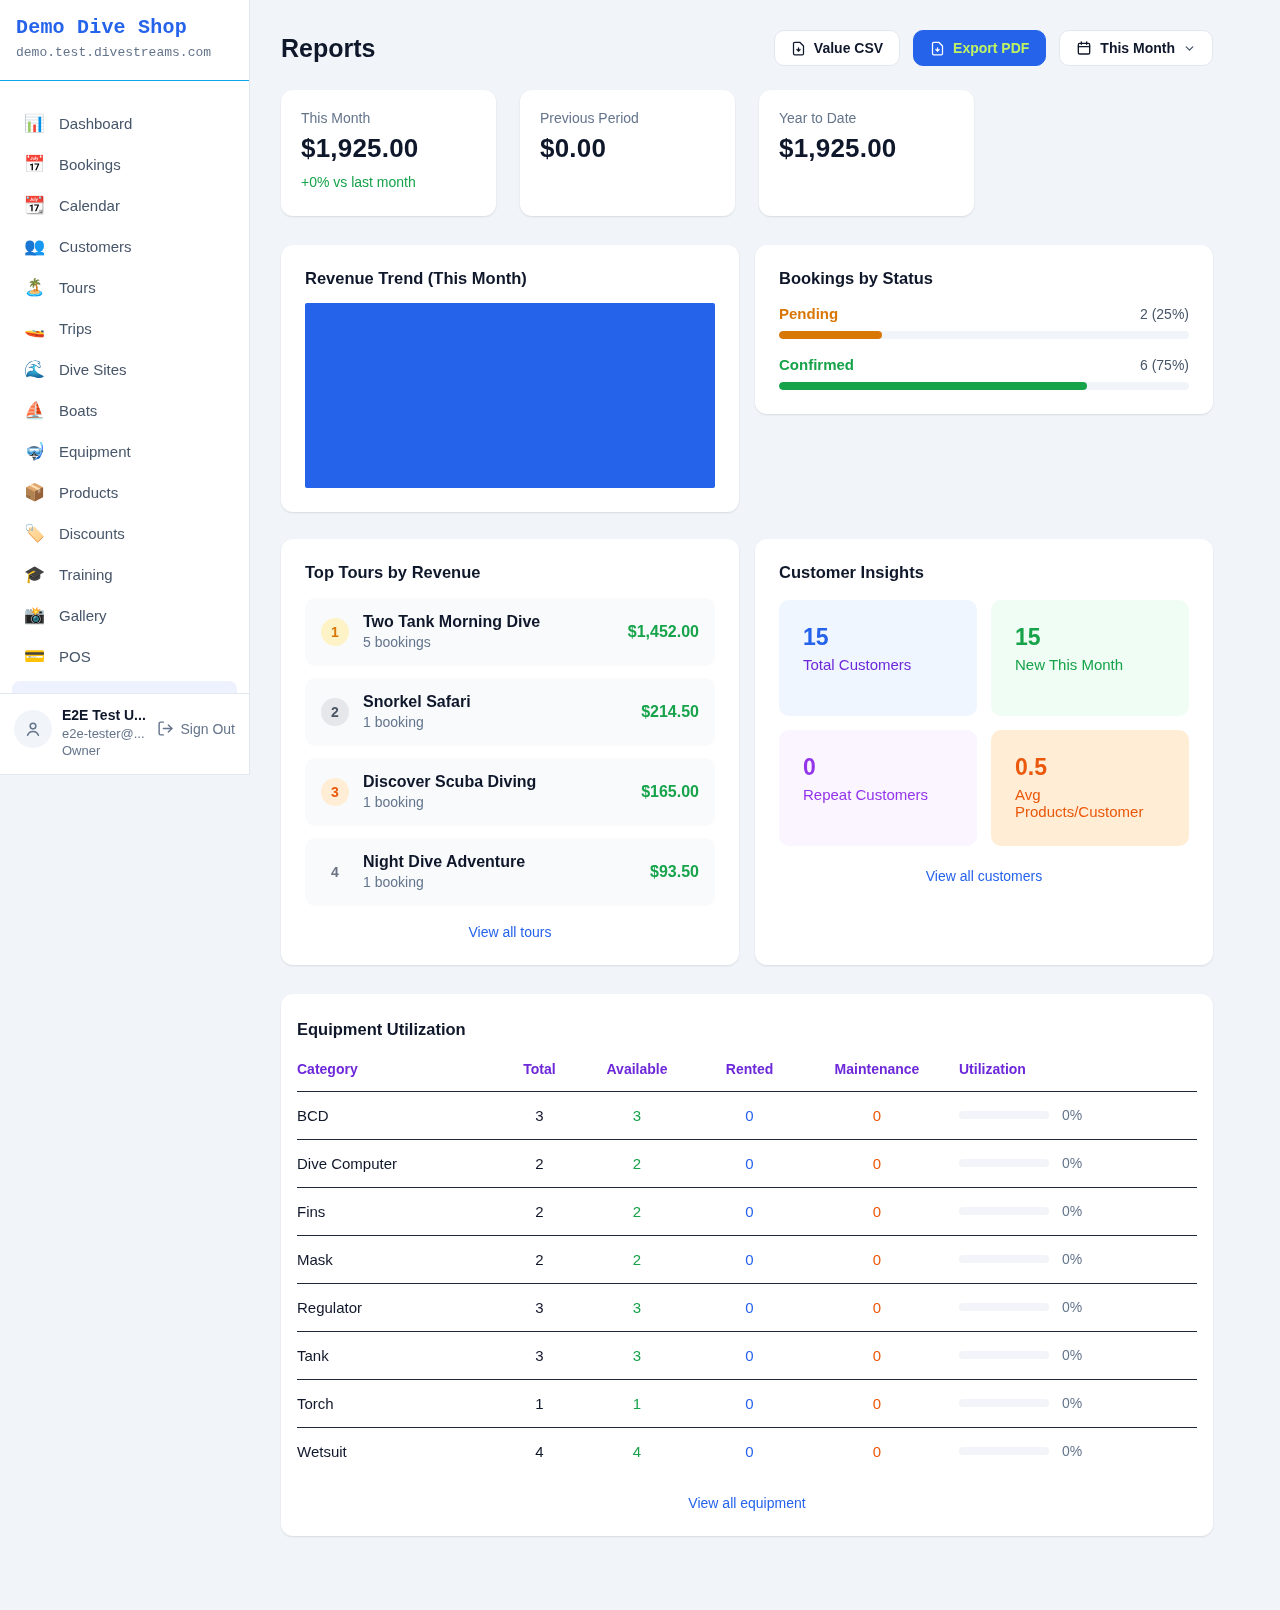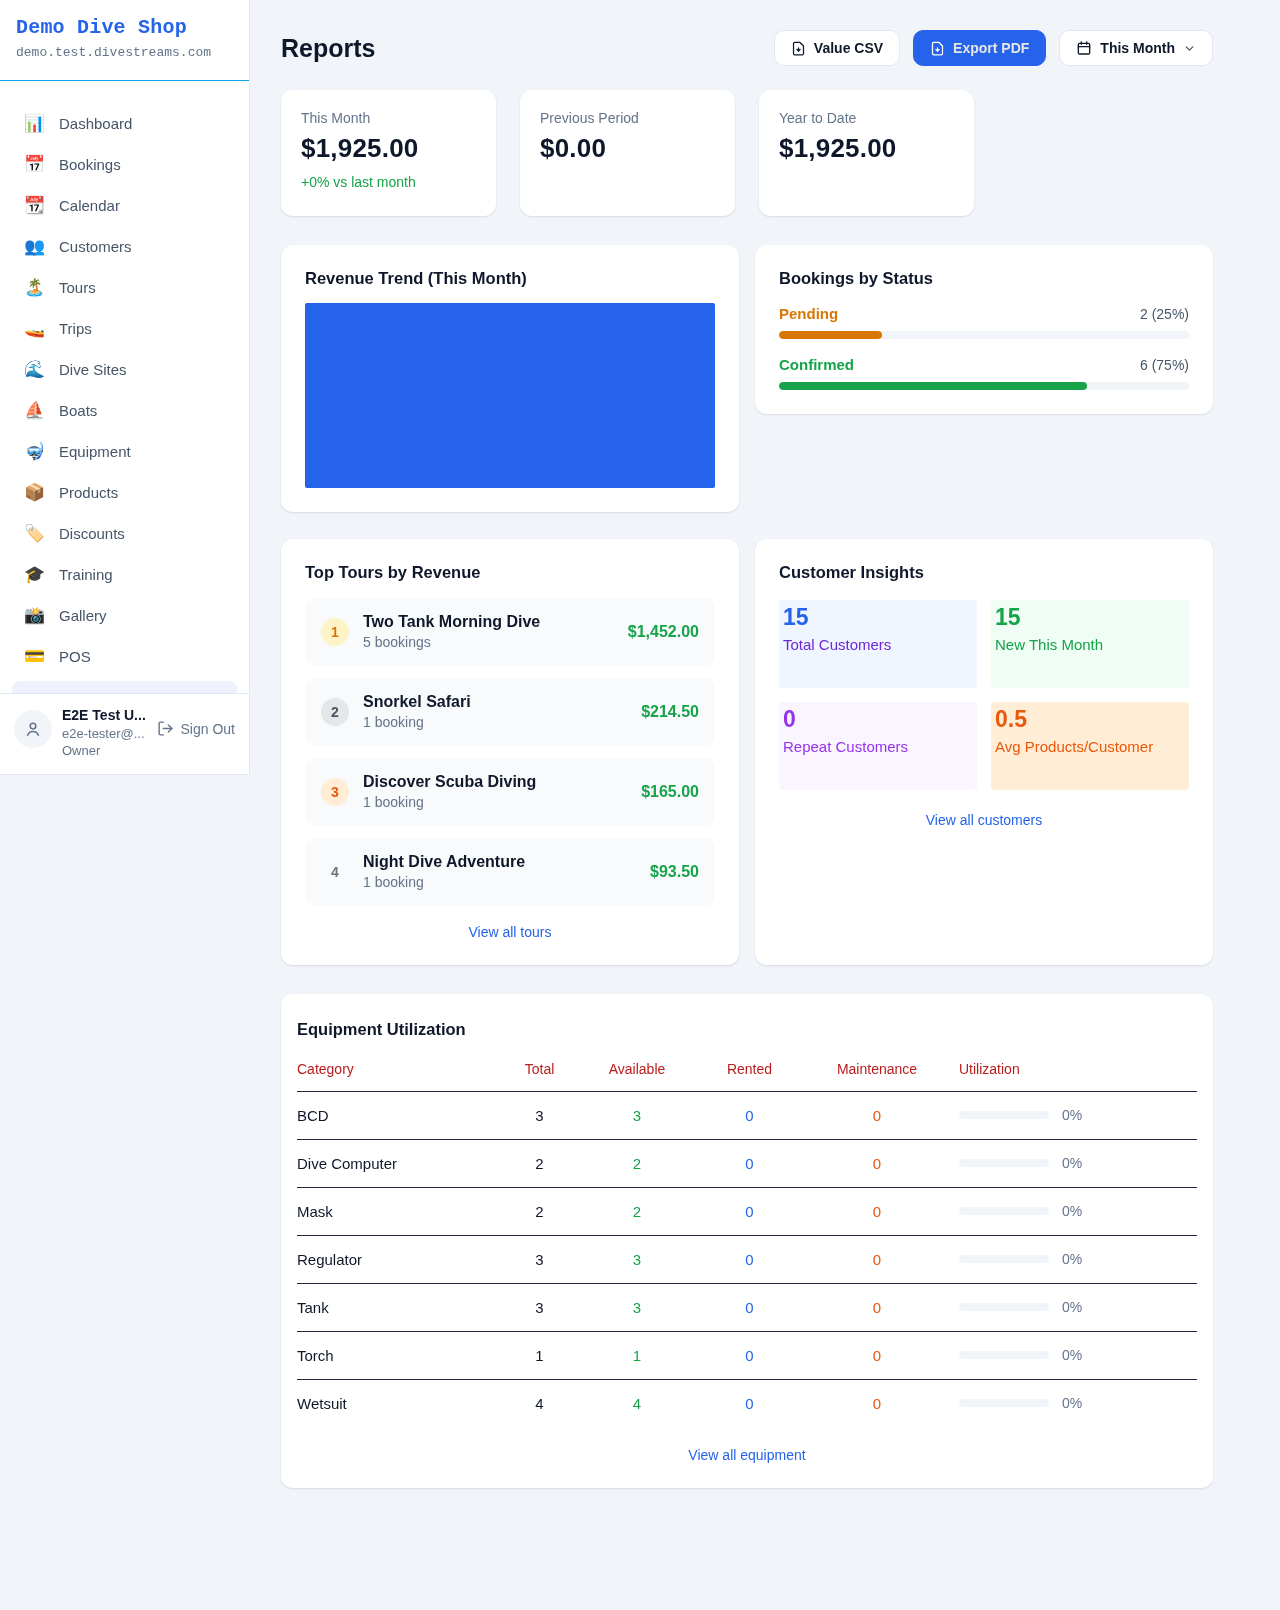--- a/index.html
+++ b/index.html
@@ -24,21 +24,21 @@
   .user-email, .user-role { font-size:13px; color:#64748b; white-space:nowrap; }
   .signout { margin-left:auto; display:flex; align-items:center; gap:7px; color:#64748b; font-size:14px; cursor:pointer; background:none; border:none; font-family:inherit; padding:0; margin-top:14px; }
 
   
   .main { flex:1; padding:30px 67px 60px 31px; }
   .page-header { display:flex; align-items:center; margin-bottom:24px; }
   .page-title { font-size:25px; font-weight:800; color:#0f172a; }
   .header-actions { margin-left:auto; display:flex; align-items:center; }
   .btn { display:flex; align-items:center; gap:8px; font-family:inherit; font-size:14px; font-weight:600; border-radius:10px; padding:9px 16px; cursor:pointer; }
   .btn-outline { background:#fff; color:#0f172a; border:1px solid #e2e8f0; }
-  .btn-primary { background:#2563eb; color:#e5e5e5; border:1px solid #2563eb; }
+  .btn-primary { background:#2563eb; color:#bef264; border:1px solid #2563eb; }
   .btn + .btn { margin-left:13px; }
   .btn-period { margin-left:21px; }
   .btn svg { display:block; }
 
   .card { background:#fff; border-radius:12px; box-shadow:0 1px 2px rgba(15,23,42,.06), 0 1px 3px rgba(15,23,42,.05); }
 
   .stats-grid { display:grid; grid-template-columns:repeat(4,1fr); gap:24px; margin-bottom:29px; }
   .stat-card { padding:20px; height:126px; }
   .stat-label { font-size:14px; color:#64748b; }
   .stat-value { font-size:26px; font-weight:800; color:#0f172a; margin-top:7px; letter-spacing:.2px; }
@@ -68,27 +68,27 @@
   .rank-3 { background:#ffedd5; color:#ea580c; }
   .rank-4 { background:transparent; color:#6b7280; }
   .tour-info { line-height:1.4; min-width:0; }
   .tour-name { font-size:16px; font-weight:600; color:#0f172a; }
   .tour-bookings { font-size:14px; color:#64748b; }
   .tour-amount { margin-left:auto; font-size:16px; font-weight:700; color:#16a34a; white-space:nowrap; }
   .panel-link-row { text-align:center; margin-top:17px; }
   .link { color:#2563eb; font-size:14px; text-decoration:none; cursor:pointer; }
 
   .insight-grid { margin-top:18px; display:grid; grid-template-columns:1fr 1fr; gap:14px; }
-  .insight-tile { border-radius:4px; padding:4px; height:88px; }
+  .insight-tile { border-radius:10px; padding:24px; height:116px; }
   .insight-value { font-size:23px; font-weight:800; }
   .insight-label { font-size:15px; margin-top:5px; }
 
   .equip-card { padding:26px 16px 24px; }
   table.equip { width:100%; border-collapse:collapse; margin-top:14px; }
-  .equip th { font-size:14px; font-weight:400; color:#b91c1c; padding:8px 0 14px; border-bottom:1px solid #1e293b; }
+  .equip th { font-size:14px; font-weight:700; color:#6d28d9; padding:8px 0 14px; border-bottom:1px solid #1e293b; }
   .equip td { font-size:15px; padding:15px 0; border-bottom:1px solid #1e293b; }
   .equip tr:last-child td { border-bottom:none; }
   .col-cat { text-align:left; width:190px; }
   .col-num { text-align:center; }
   .col-total { width:105px; }
   .col-avail { width:90px; }
   .col-rented { width:135px; }
   .col-maint { width:120px; }
   .col-util { text-align:left; padding-left:22px !important; }
   td.cat { font-weight:500; color:#0f172a; }
@@ -370,20 +370,33 @@
             <td class="col-num c-rented">0</td>
             <td class="col-num c-maint">0</td>
             <td class="col-util">
                 <div class="util-cell">
                   <div class="util-track"></div>
                   <span class="util-pct">0%</span>
                 </div>
               </td>
           </tr>
           <tr>
+            <td class="cat">Fins</td>
+            <td class="col-num c-total">2</td>
+            <td class="col-num c-avail">2</td>
+            <td class="col-num c-rented">0</td>
+            <td class="col-num c-maint">0</td>
+            <td class="col-util">
+                <div class="util-cell">
+                  <div class="util-track"></div>
+                  <span class="util-pct">0%</span>
+                </div>
+              </td>
+          </tr>
+          <tr>
             <td class="cat">Mask</td>
             <td class="col-num c-total">2</td>
             <td class="col-num c-avail">2</td>
             <td class="col-num c-rented">0</td>
             <td class="col-num c-maint">0</td>
             <td class="col-util">
                 <div class="util-cell">
                   <div class="util-track"></div>
                   <span class="util-pct">0%</span>
                 </div>

